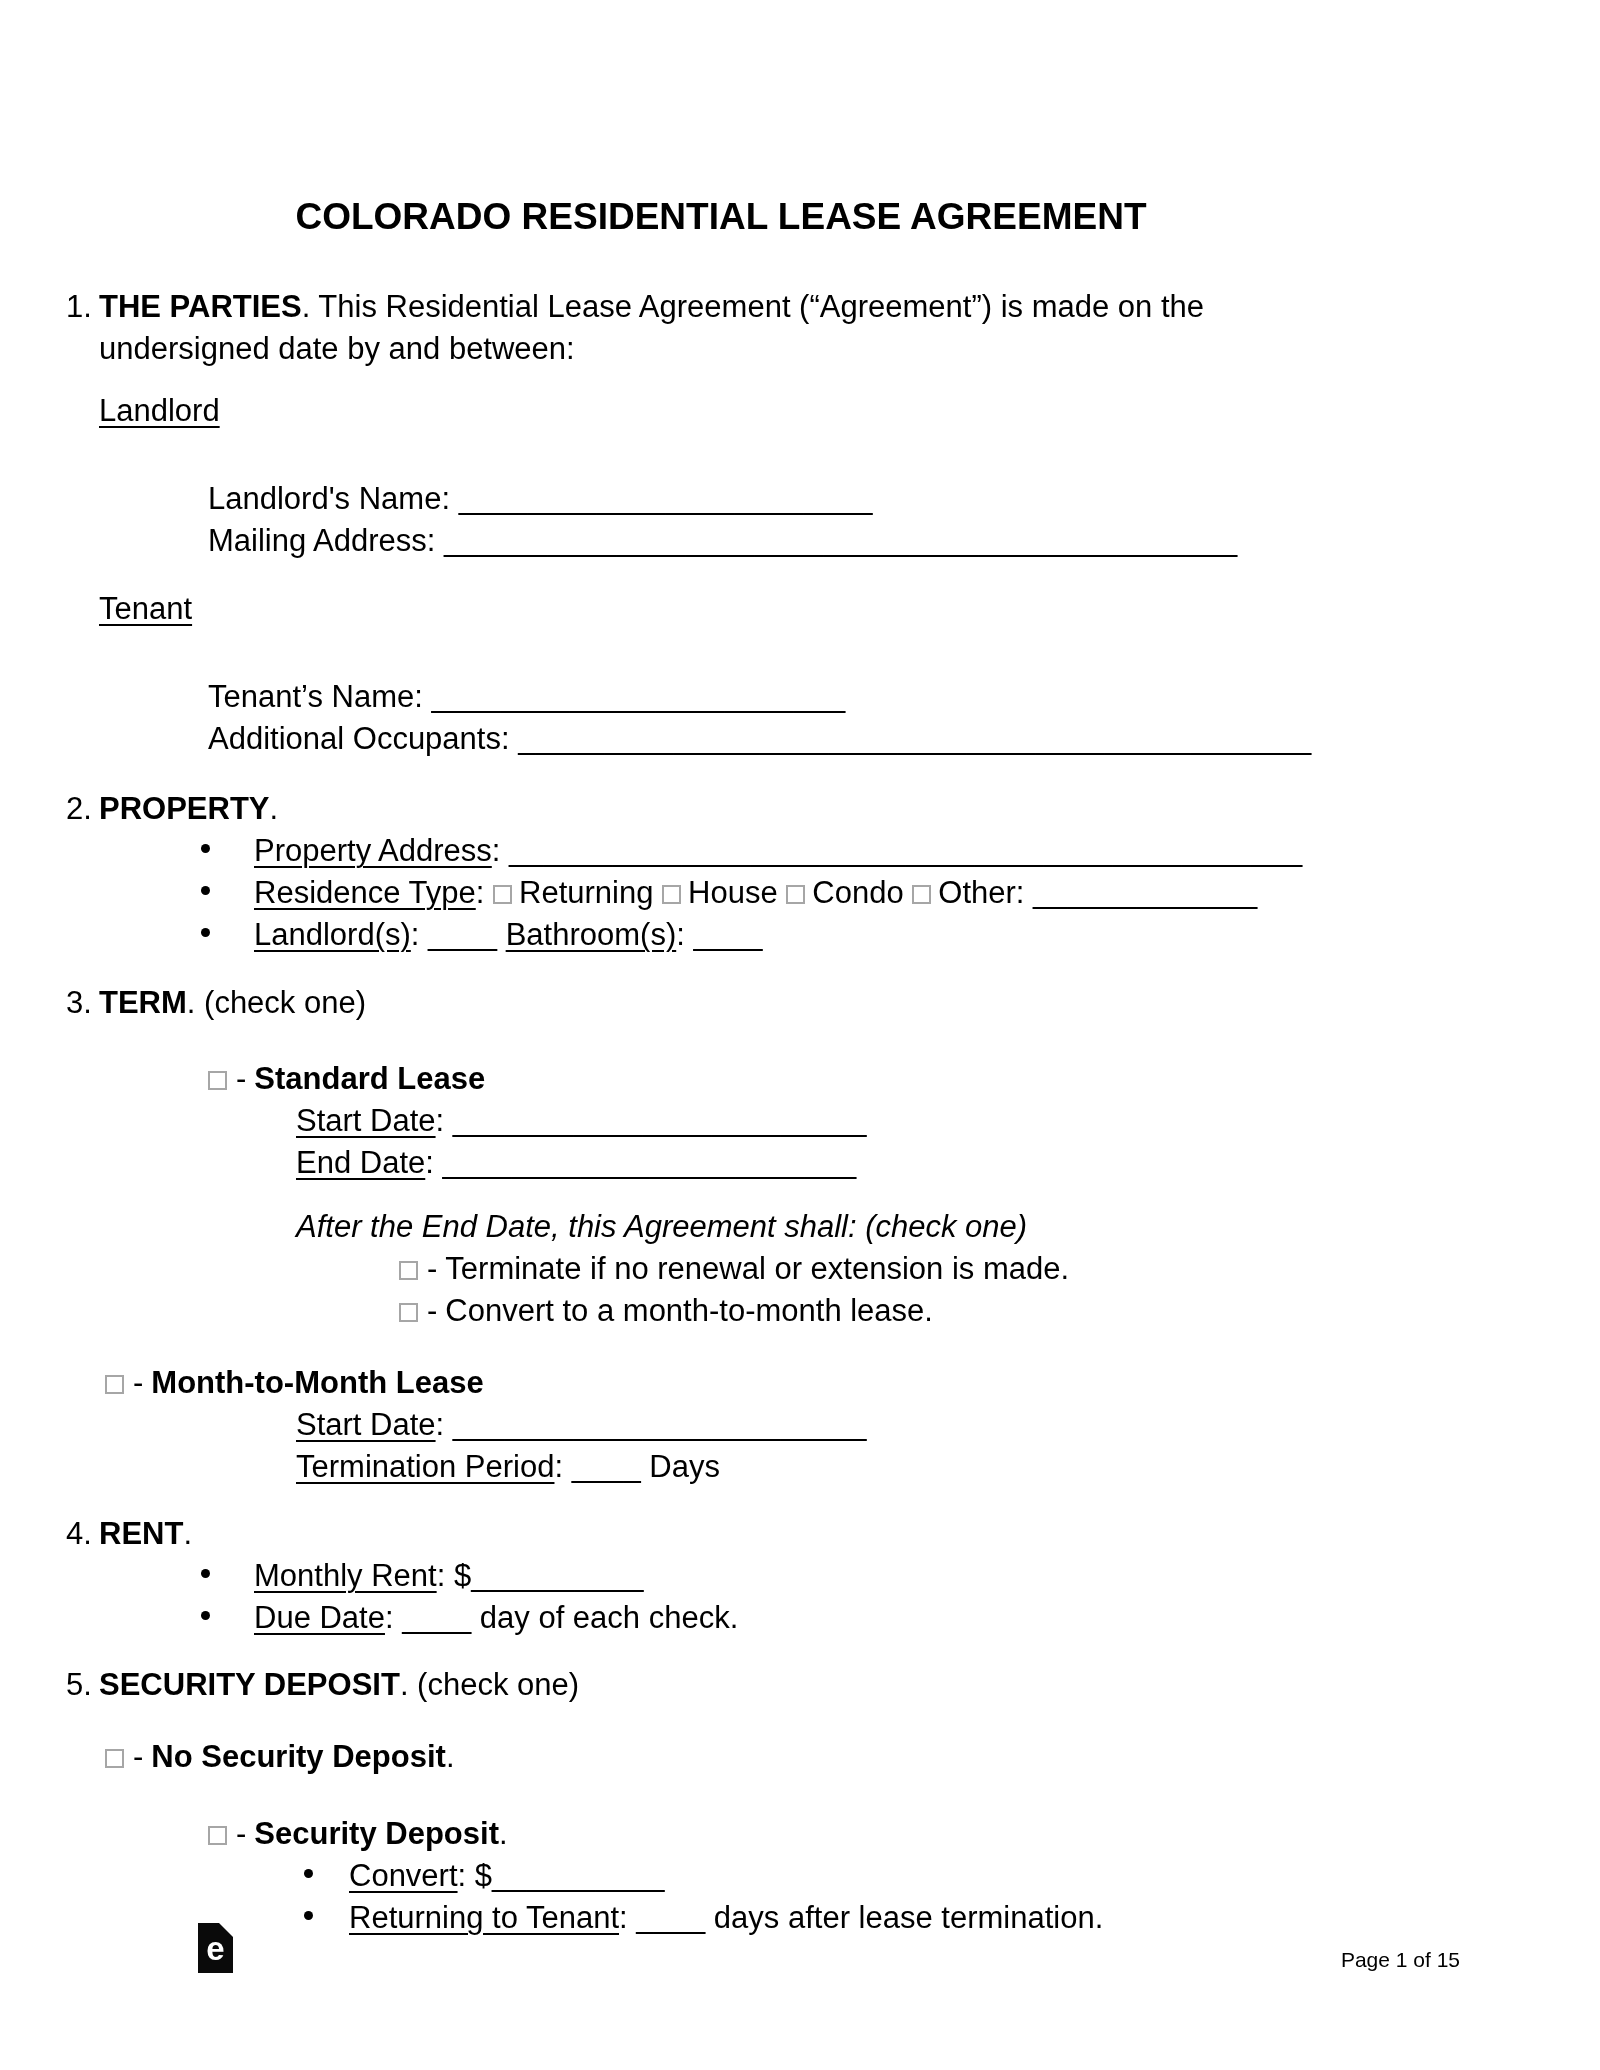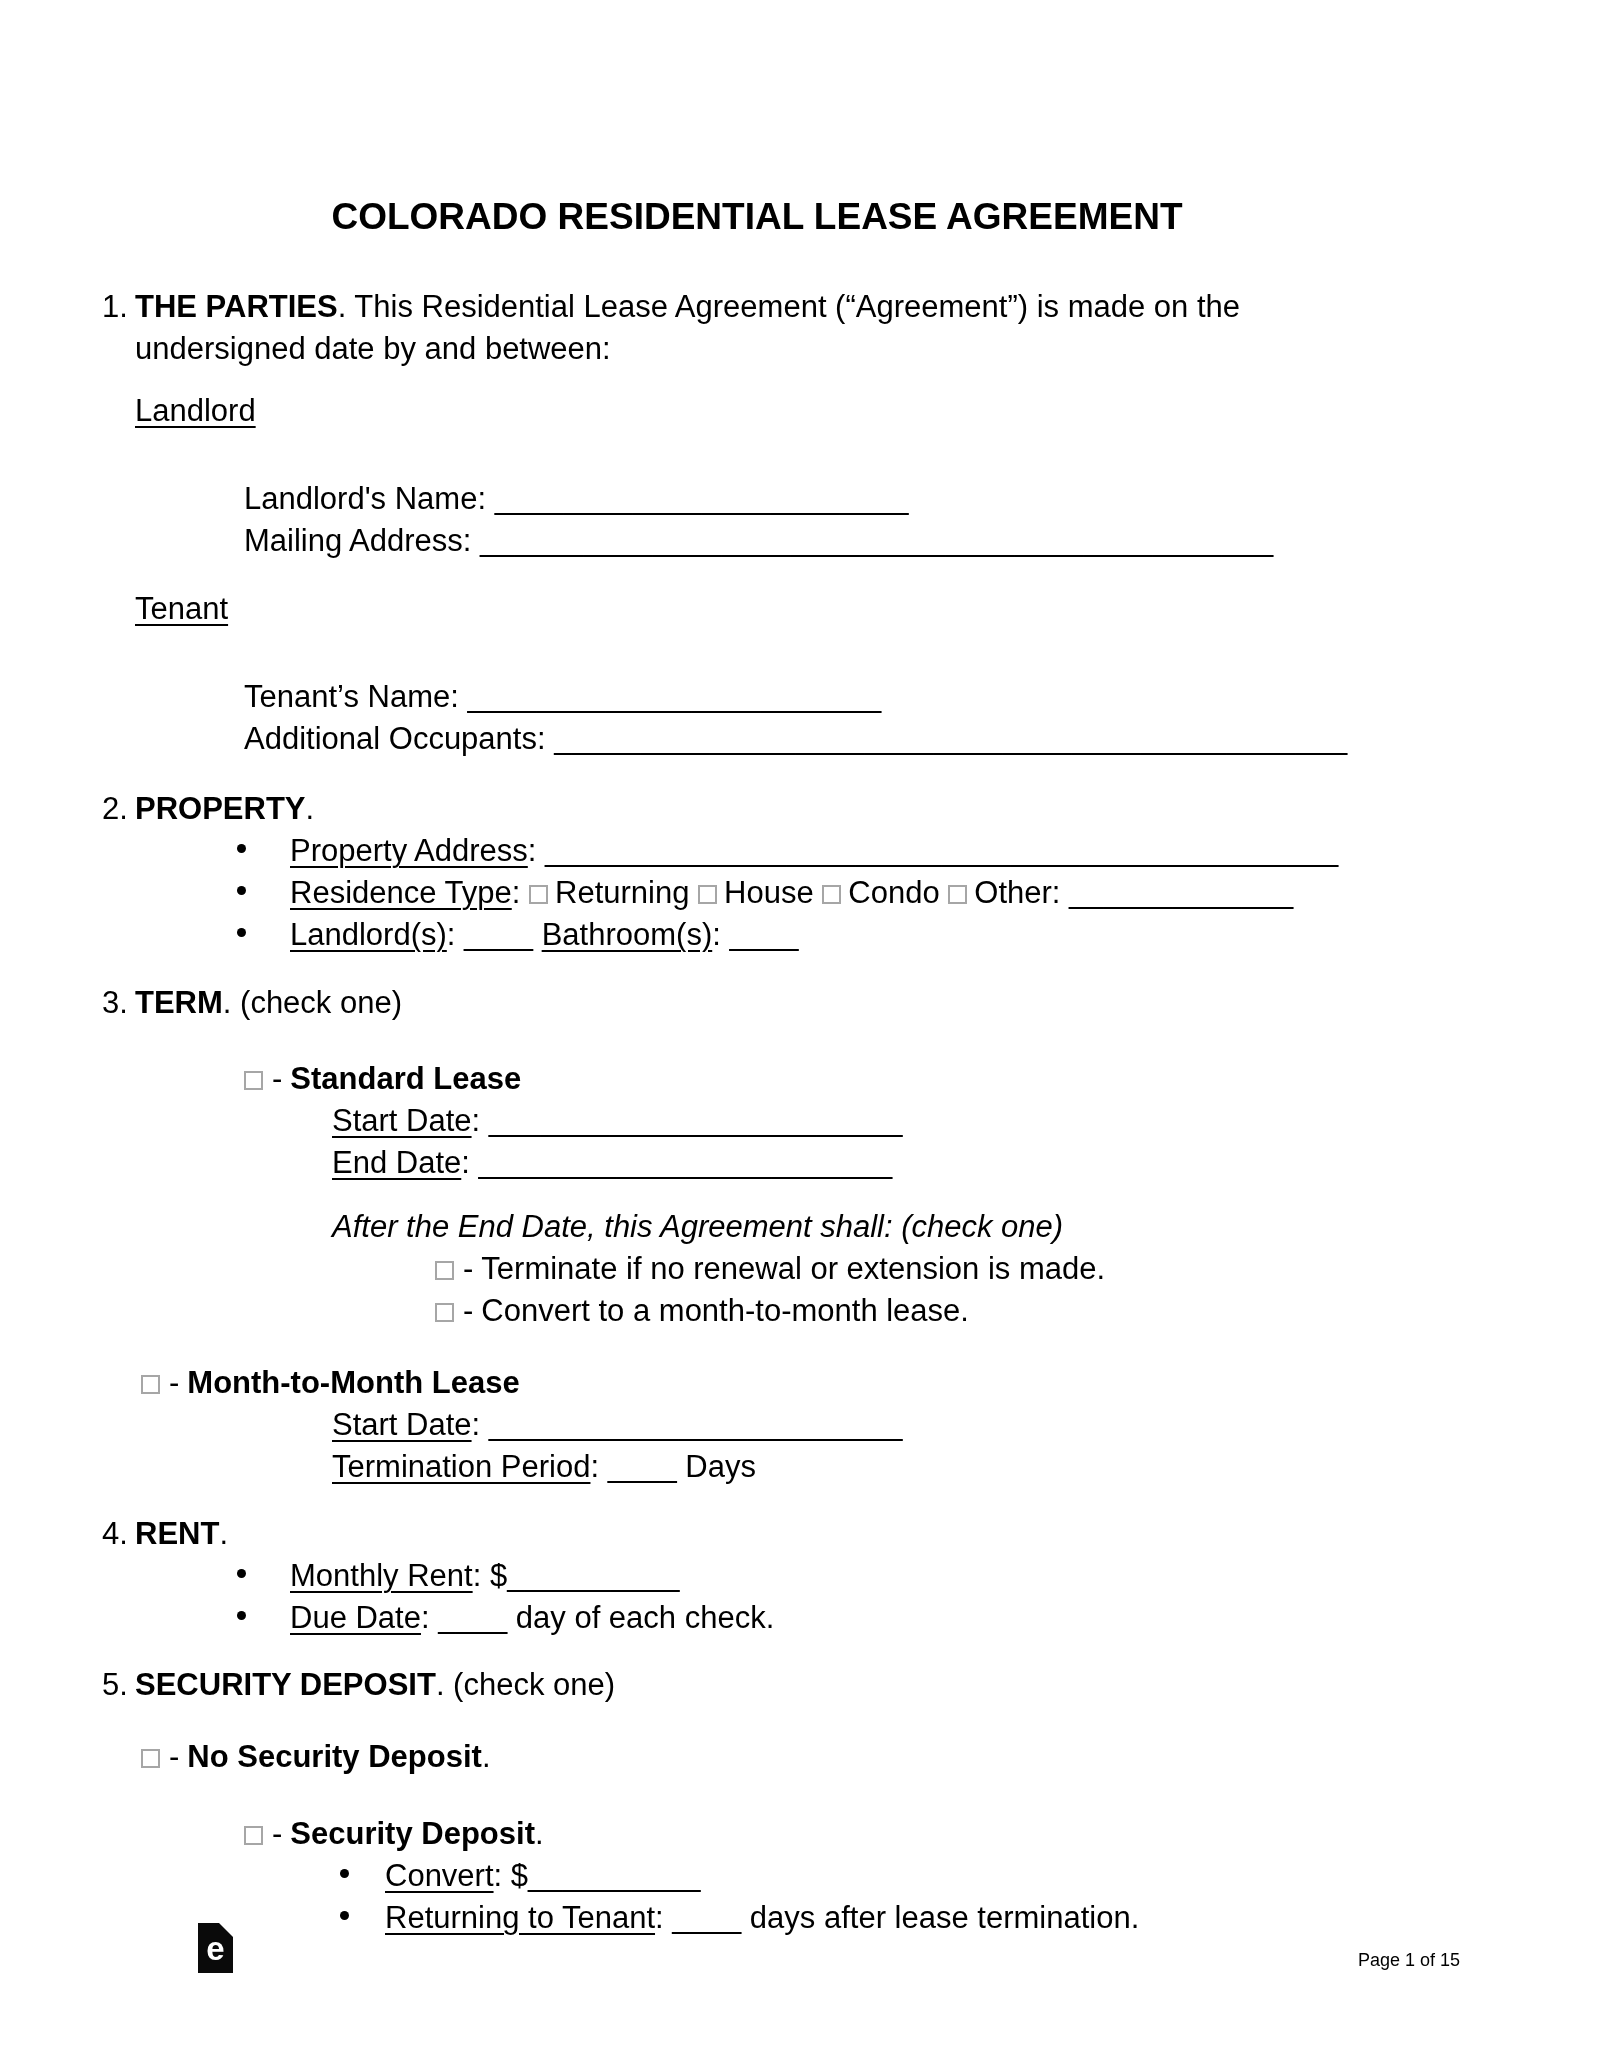--- a/index.html
+++ b/index.html
@@ -9,21 +9,21 @@
     --logo-bg:#0a0a0a;
     --logo-letter-color:#ffffff;
   }
   html,body{margin:0;padding:0;}
   body{
     width:1600px;height:2070px;overflow:hidden;position:relative;
     background:var(--page-bg);color:var(--text);
     font-family:"Liberation Sans","DejaVu Sans",sans-serif;
     font-size:31px;line-height:42px;
   }
-  .page{position:relative;width:1310px;padding:196px 145px 0 102px;}
+  .page{position:relative;width:1310px;padding:196px 145px 0 66px;}
   .title{
     margin:0;text-align:center;font-size:37px;line-height:42px;font-weight:bold;
   }
   .item{display:flex;align-items:flex-start;}
   .num{width:33px;flex-shrink:0;}
   .b{font-weight:bold;}
   .u{text-decoration:underline;text-decoration-thickness:2px;text-underline-offset:5px;}
   .ml1{margin-left:33px;}
   .ml2{margin-left:142px;}
   .ml-sub{margin-left:230px;}
@@ -52,21 +52,21 @@
     background:var(--logo-bg);
     clip-path:polygon(0 0,60% 0,100% 28%,100% 100%,0 100%);
     text-align:center;
   }
   .footer-logo .letter{
     display:block;color:var(--logo-letter-color);font-weight:bold;
     font-size:33px;line-height:52px;
   }
   .page-label{
     position:absolute;top:1944px;right:140px;
-    font-size:18px;line-height:32px;
+    font-size:21px;line-height:32px;
   }
 </style>
 </head>
 <body>
 
 <div class="page">
 
   <h1 class="title">COLORADO RESIDENTIAL LEASE AGREEMENT</h1>
 
   <div class="item mt48">

